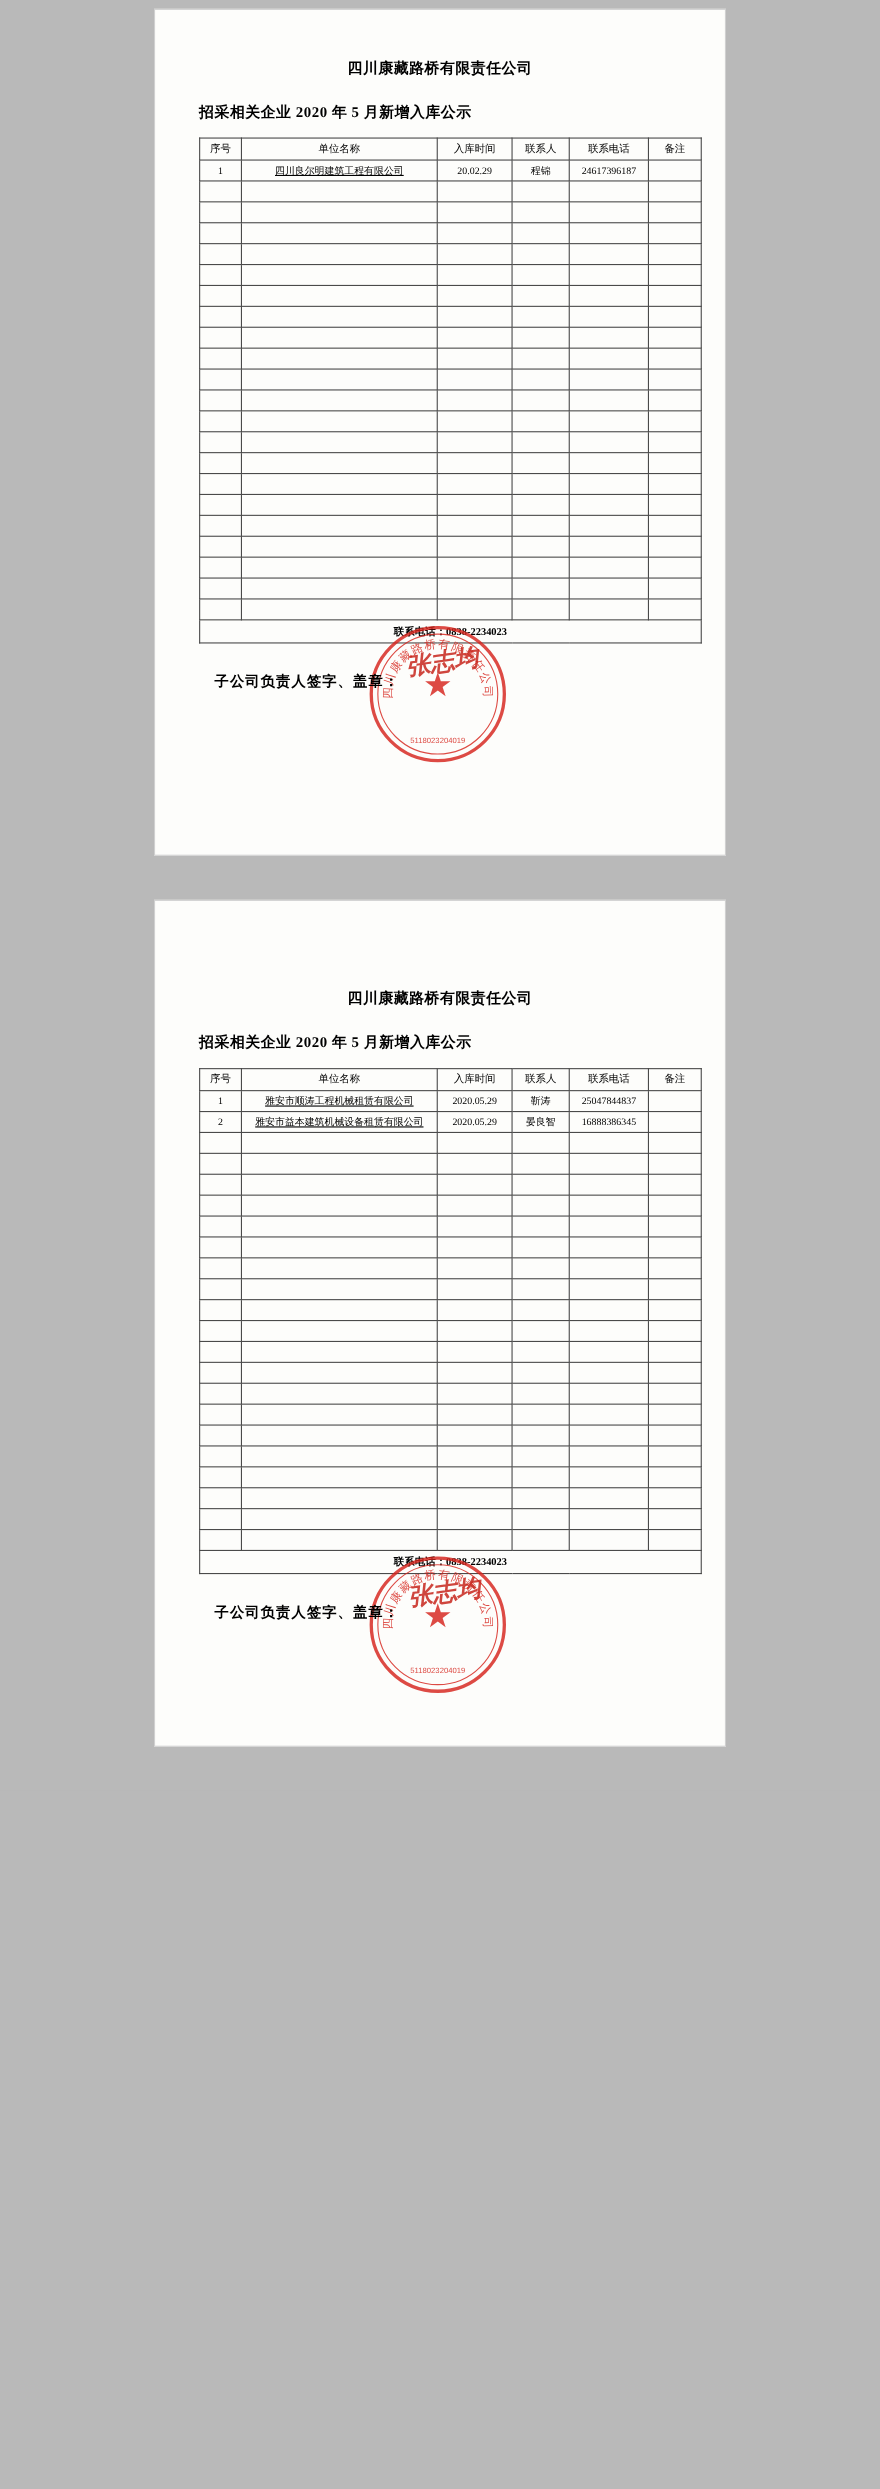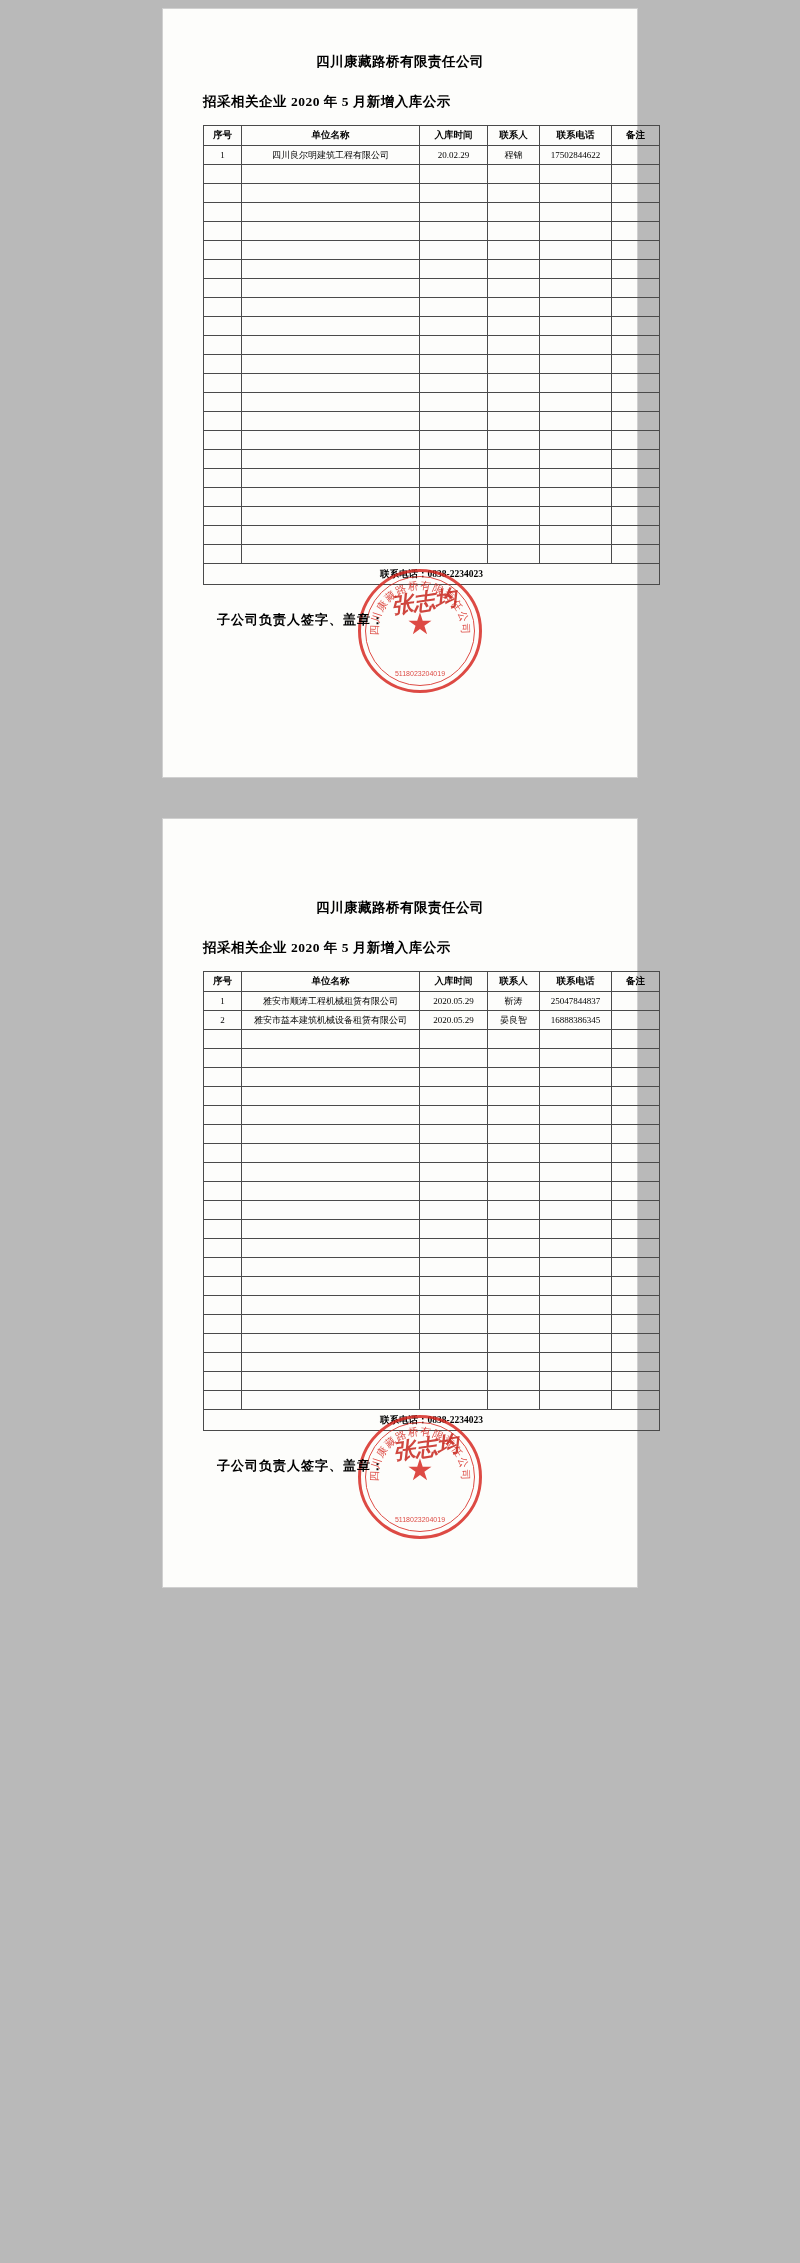--- a/index.html
+++ b/index.html
@@ -7,21 +7,21 @@
     padding: 0;
     background: #b9b9b9;
   }
   body {
     width: 800px;
     font-family: "Liberation Serif", "DejaVu Serif", serif;
     color: #000;
   }
   .page {
     position: relative;
-    width: 476px;
+    width: 520px;
     margin: 0 auto;
     background: #fdfdfb;
     border: 1px solid #d0d0d0;
     box-sizing: border-box;
   }
   #page1 { height: 770px; margin-top: 8px; }
   #page2 { height: 770px; margin-top: 40px; margin-bottom: 40px; }
 
   .inner {
     padding: 40px 40px 0 40px;
@@ -59,28 +59,29 @@
     white-space: nowrap;
   }
   table.reg tr.section-title td {
     font-size: 12px;
     font-weight: bold;
     height: 21px;
     letter-spacing: 0.5px;
   }
   table.reg tr.head td {
     font-size: 9.5px;
-    font-weight: bold;
+    font-weight: normal;
     height: 19px;
   }
   table.reg tr.data td {
     height: 18px;
   }
   table.reg tr.data td.name {
     font-size: 9px;
+    text-decoration: underline;
   }
   table.reg tr.empty td {
     height: 18px;
   }
   table.reg tr.footer td {
     height: 20px;
     font-size: 9.5px;
     font-weight: bold;
     border: 1px solid #4a4a4a;
   }
@@ -179,21 +180,21 @@
           <td>入库时间</td>
           <td>联系人</td>
           <td>联系电话</td>
           <td>备注</td>
         </tr>
         <tr class="data">
           <td>1</td>
           <td class="name">四川良尔明建筑工程有限公司</td>
           <td>20.02.29</td>
           <td>程锦</td>
-          <td>17502844622</td>
+          <td>24617396187</td>
           <td></td>
         </tr>
         <tr class="empty">
             <td></td>
             <td></td>
             <td></td>
             <td></td>
             <td></td>
             <td></td>
           </tr>

